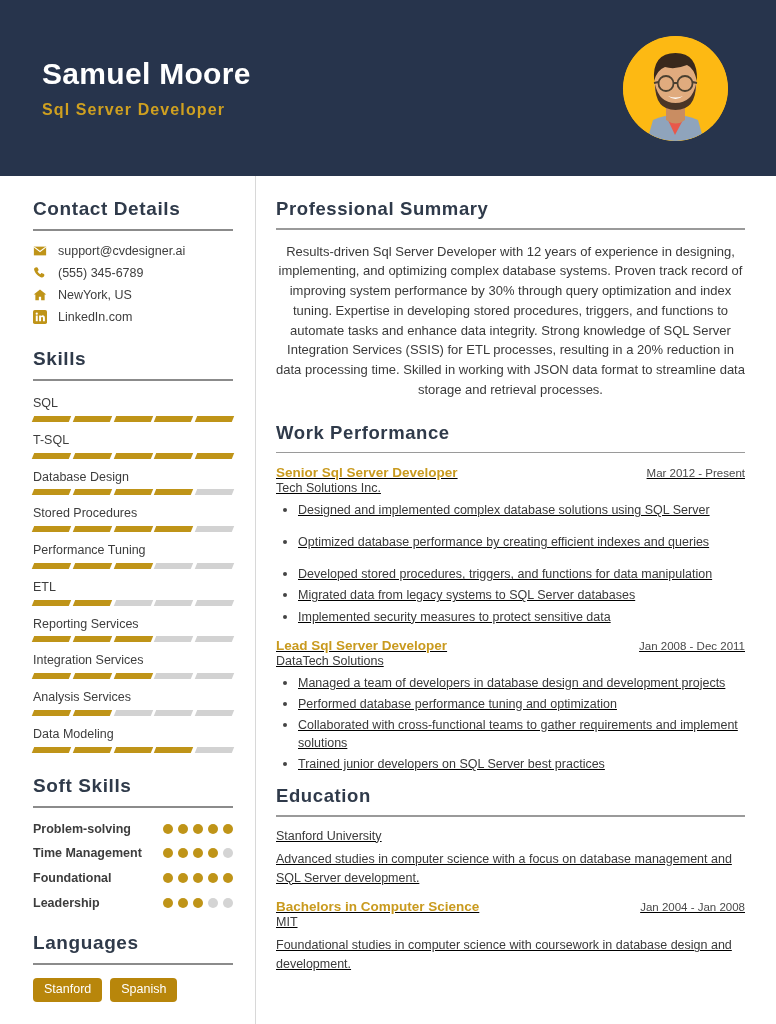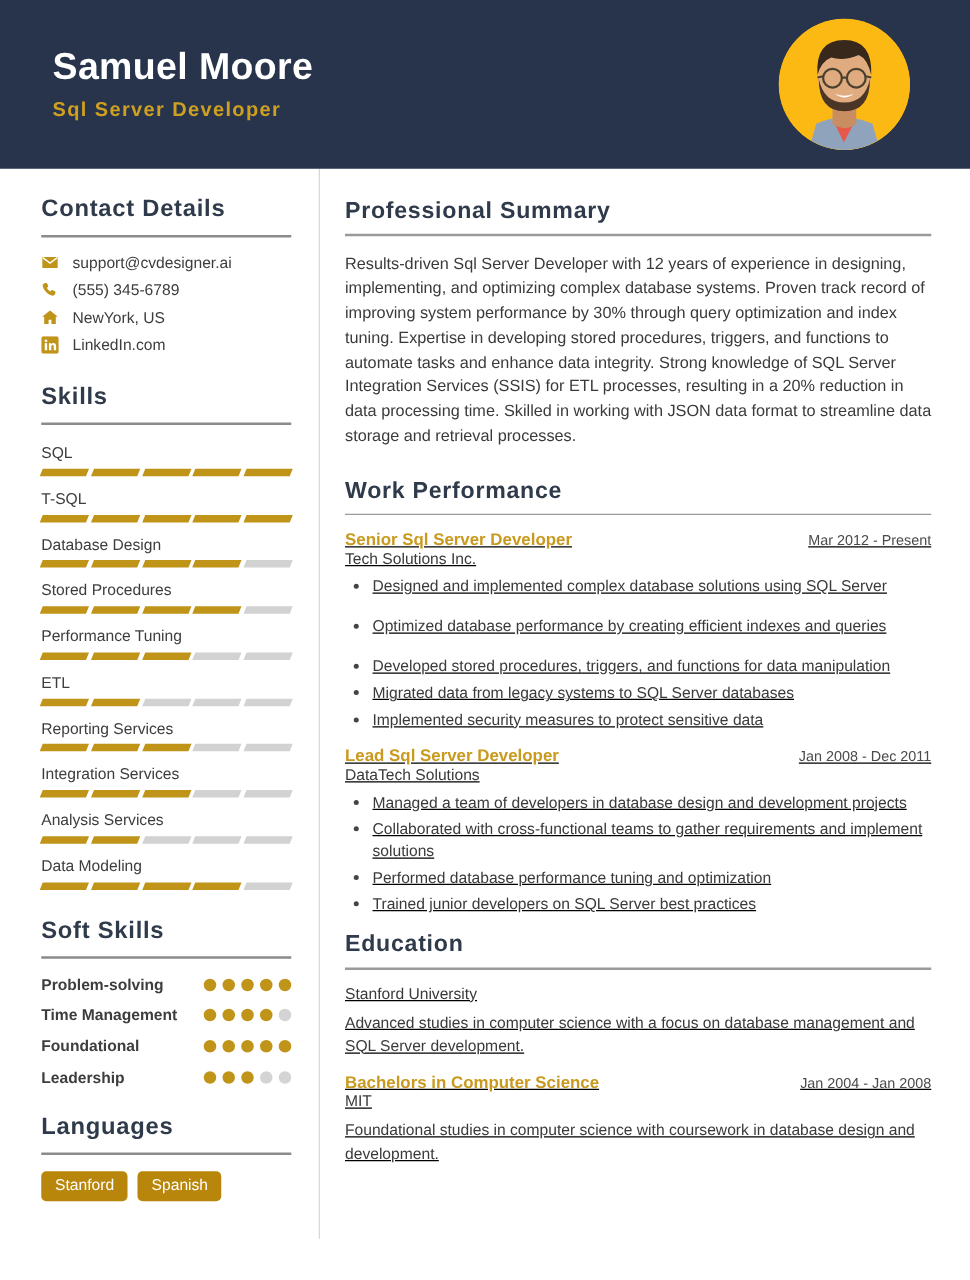--- a/index.html
+++ b/index.html
@@ -15,21 +15,21 @@
     position: relative;
     width: 776px;
     height: 1024px;
     background: #ffffff;
     overflow: hidden;
   }
 
   
   .header {
     position: relative;
-    height: 135px;
+    height: 176px;
     background: #27344c;
     padding: 0 40px;
     display: flex;
     align-items: center;
     justify-content: space-between;
   }
   .header-text { padding-left: 2px; }
   .name {
     font-size: 30px;
     font-weight: bold;
@@ -165,21 +165,21 @@
     border-radius: 4px;
     line-height: 1;
   }
 
   
   .summary {
     font-size: 13px;
     color: #3a3a3a;
     line-height: 1.52;
     margin-bottom: 22px;
-    text-align: left;
+    text-align: center;
   }
   .main-section { margin-bottom: 8px; }
 
   .entry { margin-bottom: 4px; text-decoration: underline; }
   .entry-head {
     display: flex;
     justify-content: space-between;
     align-items: baseline;
     gap: 12px;
   }
@@ -517,22 +517,22 @@
               </ul>
             </div>
             <div class="entry">
               <div class="entry-head">
                 <div class="entry-role">Lead Sql Server Developer</div>
                 <div class="entry-dates">Jan 2008 - Dec 2011</div>
               </div>
               <div class="entry-org">DataTech Solutions</div>
               <ul class="bullets">
                 <li>Managed a team of developers in database design and development projects</li>
+                <li>Performed database performance tuning and optimization</li>
                 <li>Collaborated with cross-functional teams to gather requirements and implement solutions</li>
-                <li>Performed database performance tuning and optimization</li>
                 <li>Trained junior developers on SQL Server best practices</li>
               </ul>
             </div>
           </div>
       </section>
 
       <section class="main-section">
         <div class="sec-title">Education</div>
         <div class="sec-rule"></div>
         <div id="edu-container">

